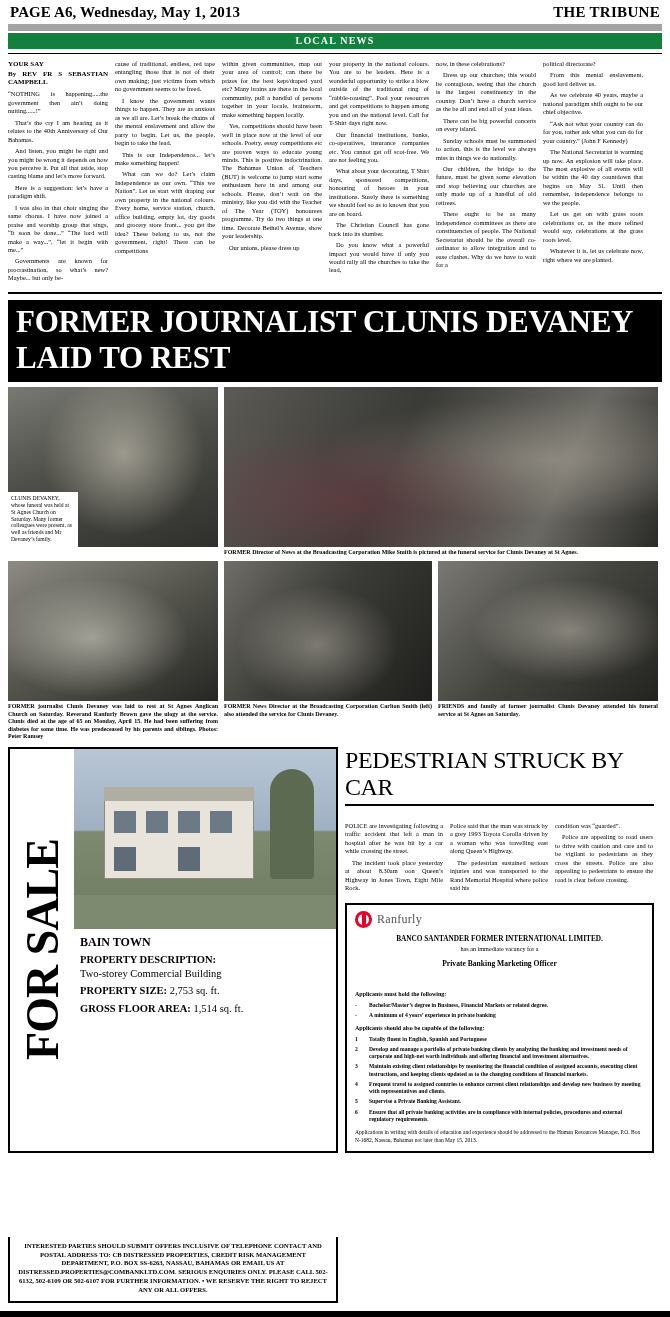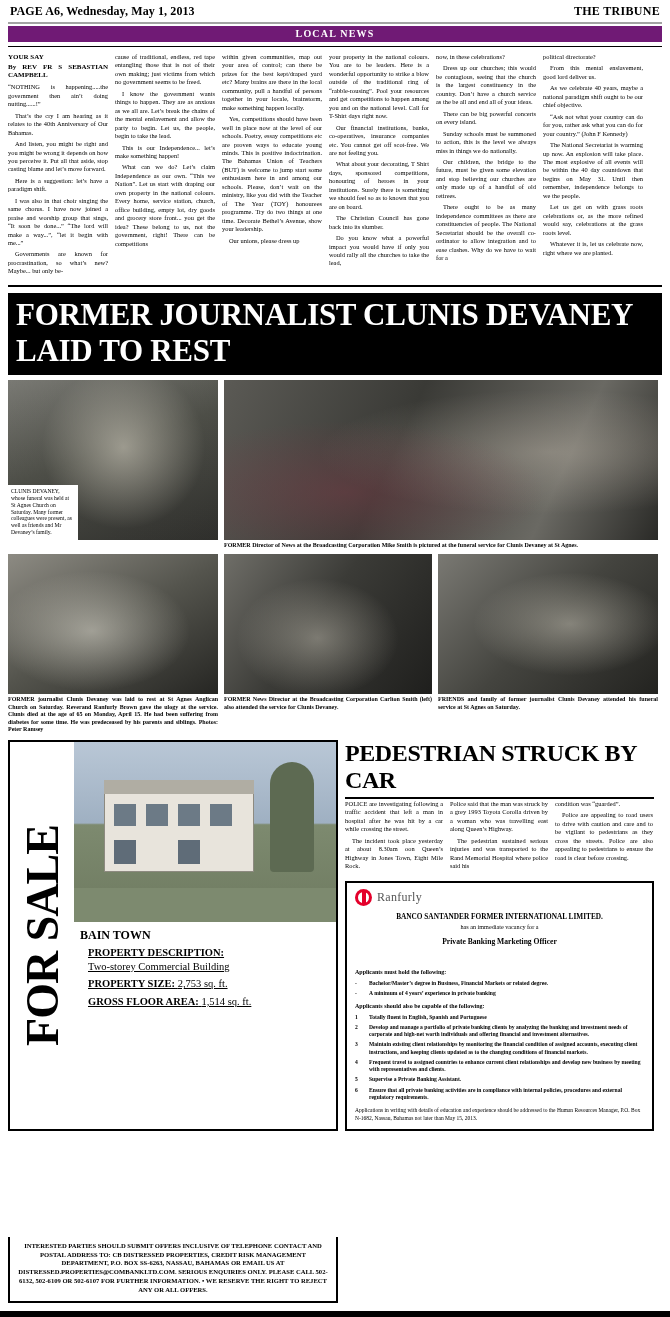--- a/index.html
+++ b/index.html
@@ -9,28 +9,28 @@
     background:#ffffff;
     font-family:"Liberation Serif", serif;
     color:#000;
     position:relative;
   }
   .page { width:670px; height:1317px; position:relative; padding:4px 8px 0 8px; }
 
   
   .masthead {
     display:flex; justify-content:space-between; align-items:flex-end;
-    font-size:12px; font-weight:bold; padding:0 2px 3px 2px;
-    border-bottom:2px solid #a3a3a3;
+    font-size:15px; font-weight:bold; padding:0 2px 3px 2px;
+    border-bottom:7px solid #a3a3a3;
   }
   .masthead .left { letter-spacing:.1px; }
   .masthead .right { letter-spacing:.3px; }
 
   .localbar {
-    background:#701a75; color:#fff; text-align:center;
+    background:#15803d; color:#fff; text-align:center;
     font-size:10px; font-weight:bold; letter-spacing:1.2px;
     padding:2px 0 3px 0; margin-top:2px;
   }
 
   
   .headline {
     text-align:center; font-family:"Liberation Serif", serif;
     font-weight:bold; font-size:38px; line-height:1.02;
     margin:8px 0 4px 0; letter-spacing:-0.5px;
   }
@@ -78,33 +78,33 @@
   }
   .fs-vertical span {
     transform:rotate(-90deg); white-space:nowrap;
     font-weight:bold; font-size:46px; letter-spacing:-1px;
   }
   .fs-content { margin-left:64px; }
   .fs-img { height:180px; background:#8a8f86; position:relative; overflow:hidden; }
   .fs-text { padding:6px 25px 6px 6px; font-size:10.5px; line-height:1.28; }
   .fs-text .town { font-weight:bold; font-size:12px; margin-bottom:3px; }
   .fs-text .lbl { font-weight:bold; }
-  .fs-text p { margin:0 0 4px 8px;text-decoration:underline; }
+  .fs-text p { margin:0 0 4px 0; }
 
   .contact-box {
     border-top:2px solid #000; margin-top:0;
     text-align:center; font-size:6.6px; line-height:1.35;
     font-weight:bold; padding:5px 8px 6px 8px;
   }
 
   
   .right-col { width:309px; }
   .ped-head {
-    font-weight:bold; font-size:24px; letter-spacing:-0.4px;
-    border-bottom:2px solid #000; padding-bottom:3px; margin-bottom:1px;
+    font-weight:normal; font-size:24px; letter-spacing:-0.4px;
+    border-bottom:2px solid #000; padding-bottom:3px; margin-bottom:16px;
   }
   .ped-cols { display:flex; gap:7px; }
   .ped-col { width:98px; font-size:6.4px; line-height:1.33; text-align:justify; }
   .ped-col p { margin:0 0 3px 0; text-indent:7px; }
   .ped-col p.nofirst { text-indent:0; }
 
   .santander {
     border:2px solid #000; margin-top:7px; padding:6px 8px 7px 8px;
     font-size:5.6px; line-height:1.3;
   }

